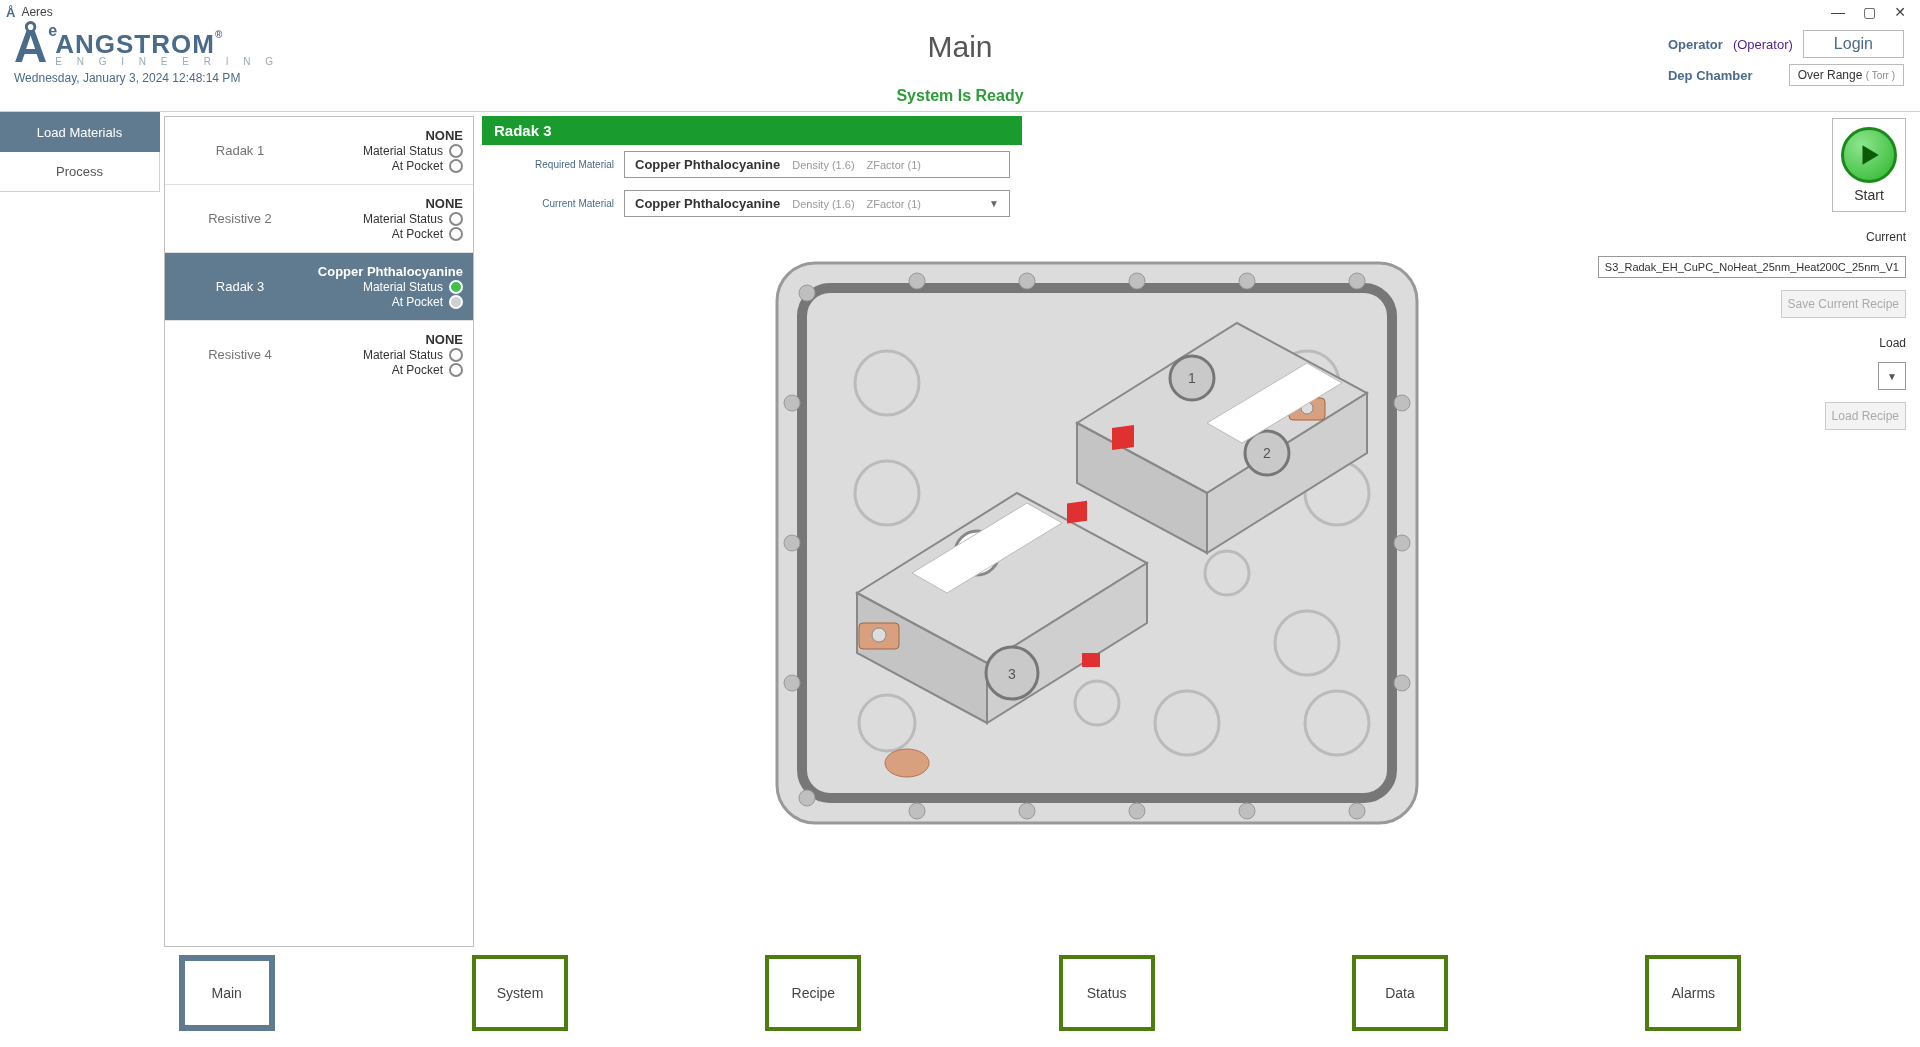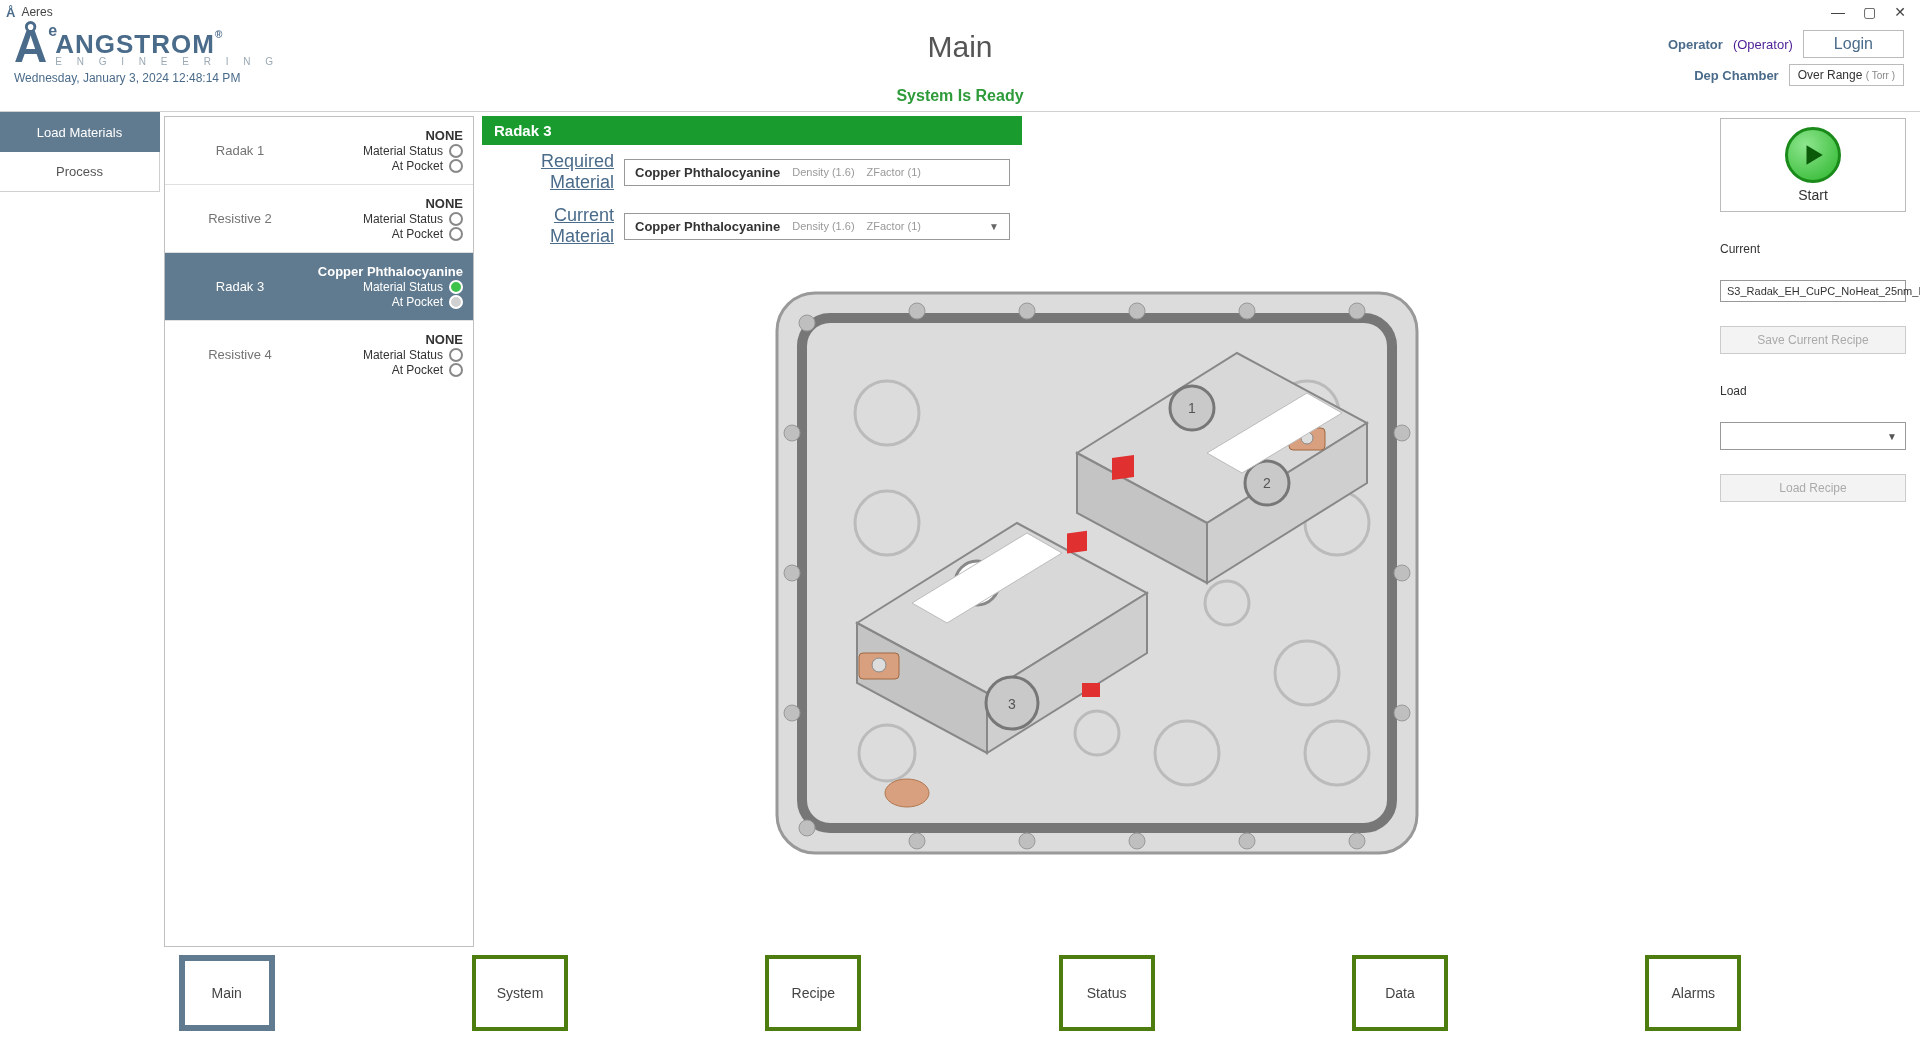--- a/index.html
+++ b/index.html
@@ -20,21 +20,21 @@
   .logo-block .logo-text { margin-left:8px; }
   .logo-block .brand { font-size:26px; color:#4a6b8a; font-weight:700; letter-spacing:1px; }
   .logo-block .brand sup { font-size:10px; vertical-align: top; }
   .logo-block .subbrand { font-size:10px; color:#9aa9b5; letter-spacing:6px; margin-top:-4px; }
   .logo-block .datetime { font-size:12px; color:#4a6b8a; margin-top:4px; }
 
   .page-title { position:absolute; left:50%; transform:translateX(-50%); top:6px; font-size:30px; color:#555; font-weight:400; }
   .system-status { position:absolute; left:50%; transform:translateX(-50%); top:63px; font-size:16px; color:#2e9b3a; font-weight:600; }
 
   .header-right { position:absolute; right:16px; top:6px; text-align:right; }
-  .header-right .row { display:flex; align-items:center; justify-content:flex-end; gap:10px; margin-bottom:6px; }
+  .header-right .row { display:flex; align-items:center; justify-content:space-between; gap:10px; margin-bottom:6px; }
   .header-right .op-label { color:#4a6b8a; font-weight:600; font-size:13px; }
   .header-right .op-value { color:#4c1d95; font-size:13px; }
   .login-btn { border:1px solid #bbb; background:#fff; color:#4a6b8a; padding:4px 30px; font-size:16px; cursor:pointer; }
   .range-btn { border:1px solid #bbb; background:#fff; color:#333; padding:3px 8px; font-size:12px; cursor:pointer; }
   .range-btn small { color:#888; font-size:10px; }
   .dep-label { color:#4a6b8a; font-weight:600; font-size:13px; }
 
   
   .content { display:flex; height: calc(1047px - 24px - 88px - 96px); }
 
@@ -57,32 +57,32 @@
   .indicator.neutral { background:#d0d0d0; border-color:#aaa; }
 
   .source-item.selected { background:#607a8f; color:#fff; }
   .source-item.selected .src-name, .source-item.selected .src-info { color:#fff; }
   .source-item.selected .indicator { border-color:#fff; }
 
   
   .center-col { flex:1; padding:4px 8px; display:flex; flex-direction:column; }
   .panel-header { background:#1a9b2e; color:#fff; font-weight:600; font-size:15px; padding:6px 12px; width:540px; }
   .field-row { display:flex; align-items:center; gap:10px; padding:6px 12px; width:540px; }
-  .field-label { width:120px; text-align:right; color:#4a6b8a; font-size:18px;text-decoration:underline; }
+  .field-label { width:120px; text-align:right; color:#4a6b8a; font-size:10px; }
   .field-box { flex:1; border:1px solid #999; padding:5px 10px; display:flex; align-items:center; gap:12px; background:#fff; }
   .field-box.dropdown { position:relative; }
   .field-box .mat-name { font-weight:600; color:#333; font-size:13px; }
   .field-box .meta { font-size:11px; color:#999; }
   .field-box .caret { margin-left:auto; color:#666; font-size:10px; }
 
   .chamber-view { flex:1; display:flex; align-items:flex-start; justify-content:center; padding-top:20px; }
   .chamber-svg { width:700px; height:600px; }
 
   
-  .right-col { width:200px; padding:6px 14px 6px 0; display:flex; flex-direction:column; gap:24px; }
+  .right-col { width:200px; padding:6px 14px 6px 0; display:flex; flex-direction:column; gap:12px;align-items:flex-end; }
   .big-btn { border:1px solid #bbb; background:#fff; display:flex; flex-direction:column; align-items:center; justify-content:center; padding:8px; cursor:pointer; }
   .big-btn .circle { width:56px; height:56px; border-radius:50%; display:flex; align-items:center; justify-content:center; margin-bottom:4px; }
   .big-btn.start .circle { background:radial-gradient(circle at 35% 30%, #8ee68e, #2bb52b); border:3px solid #1a8a1a; }
   .big-btn.start .circle svg { width:26px; height:26px; }
   .big-btn.stop .circle { background:#e8e8e8; border:3px solid #bbb; }
   .big-btn.stop .circle .sq { width:18px; height:18px; border:3px solid #999; }
   .big-btn .lbl { font-size:14px; color:#333; }
   .right-col .section-lbl { font-size:12px; color:#333; margin-top:6px; }
   .right-col .readout { border:1px solid #999; padding:3px 6px; font-size:11px; color:#333; line-height:1.3; }
   .right-col .flat-btn { border:1px solid #ccc; background:#f3f3f3; color:#aaa; padding:6px; text-align:center; font-size:12px; cursor:pointer; }

